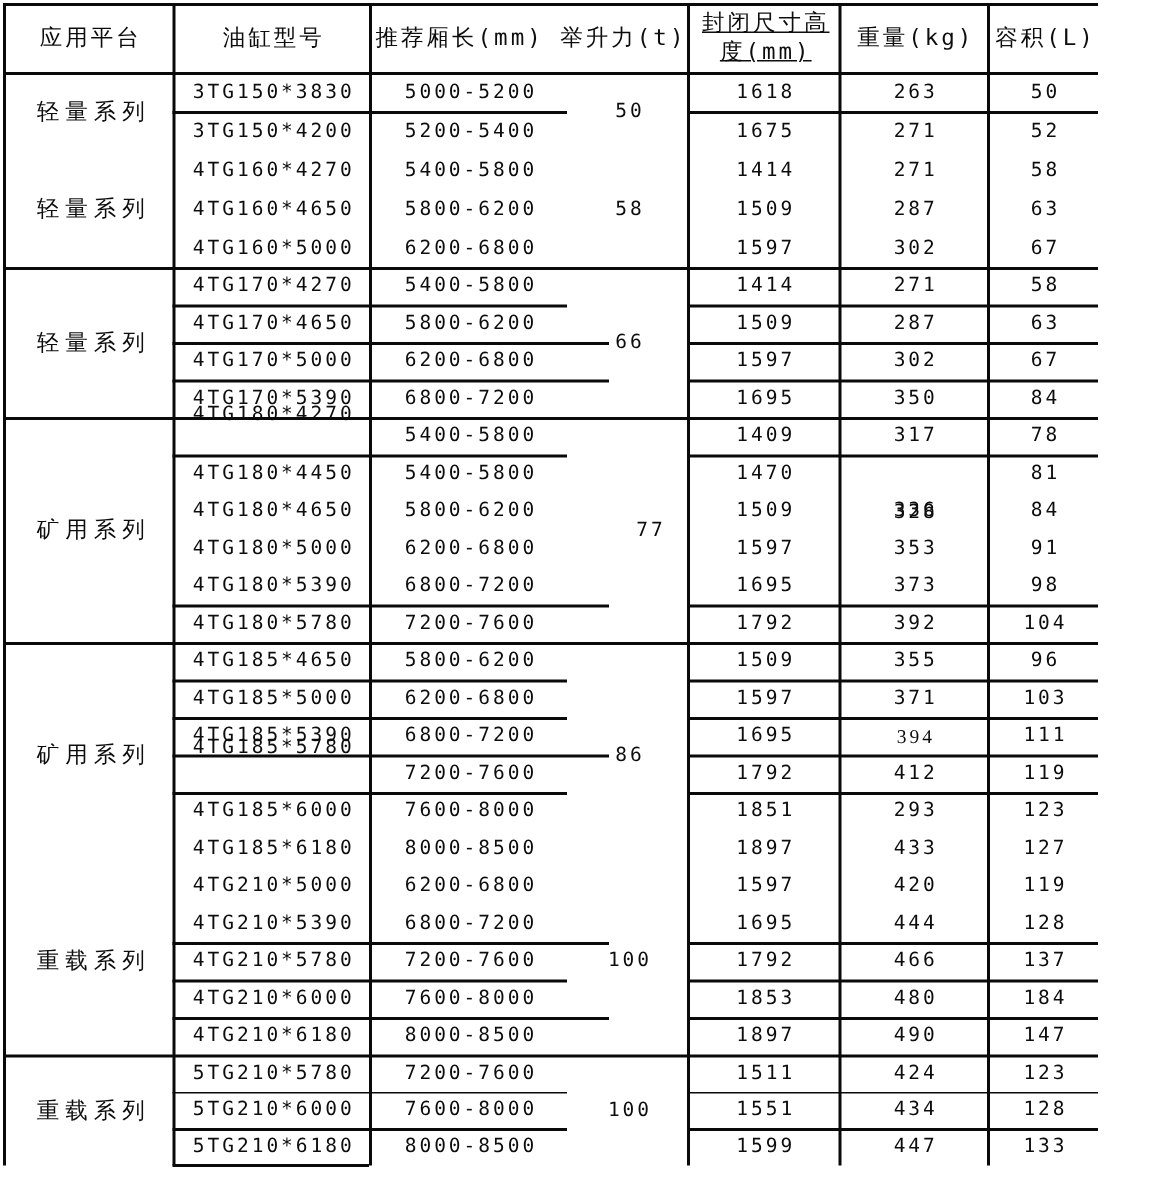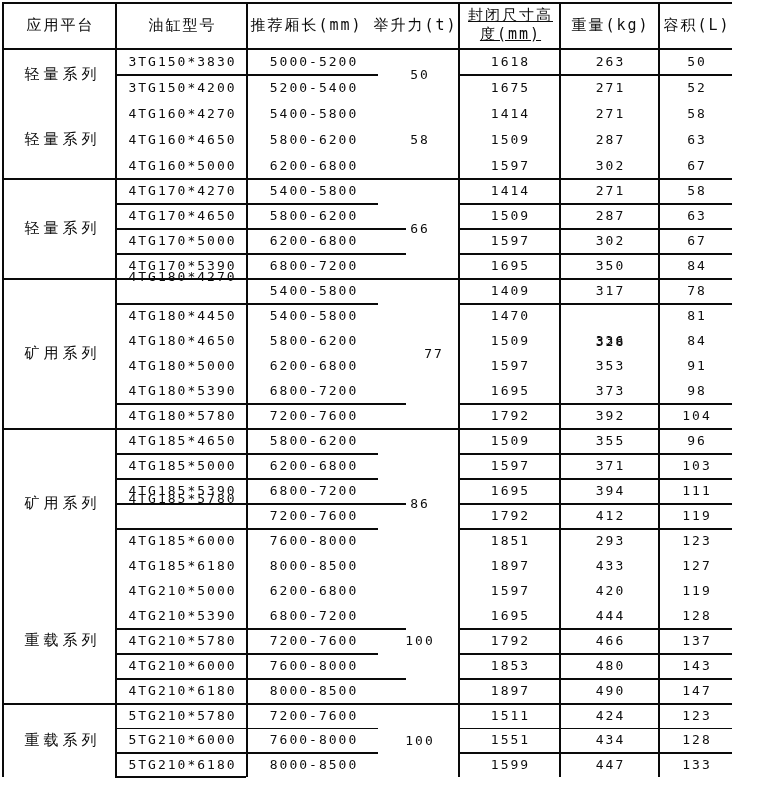--- a/index.html
+++ b/index.html
@@ -134,21 +134,21 @@
       <div class="cell num" style="left: 559px; top: 428px; width: 99px; height: 25px;">355</div>
       <div class="cell num" style="left: 658px; top: 428px; width: 74px; height: 25px;">96</div>
       <div class="cell num" style="left: 115px; top: 453px; width: 131px; height: 25px;">4TG185*5000</div>
       <div class="cell num" style="left: 246px; top: 453px; width: 132px; height: 25px;">6200-6800</div>
       <div class="cell num" style="left: 458px; top: 453px; width: 101px; height: 25px;">1597</div>
       <div class="cell num" style="left: 559px; top: 453px; width: 99px; height: 25px;">371</div>
       <div class="cell num" style="left: 658px; top: 453px; width: 74px; height: 25px;">103</div>
       <div class="cell num" style="left: 115px; top: 478px; width: 131px; height: 25px;">4TG185*5390</div>
       <div class="cell num" style="left: 246px; top: 478px; width: 132px; height: 25px;">6800-7200</div>
       <div class="cell num" style="left: 458px; top: 478px; width: 101px; height: 25px;">1695</div>
-      <div class="cell num" style="left: 559px; top: 478px; width: 99px; height: 25px;">394</div>
+      <div class="cell num" style="left: 559px; top: 478px; width: 99px; height: 25px; font-family: Liberation Serif, serif;">394</div>
       <div class="cell num" style="left: 658px; top: 478px; width: 74px; height: 25px;">111</div>
       <div class="cell num" style="left: 115px; top: 486px; width: 131px; height: 25px;">4TG185*5780</div>
       <div class="cell num" style="left: 246px; top: 503px; width: 132px; height: 25px;">7200-7600</div>
       <div class="cell num" style="left: 458px; top: 503px; width: 101px; height: 25px;">1792</div>
       <div class="cell num" style="left: 559px; top: 503px; width: 99px; height: 25px;">412</div>
       <div class="cell num" style="left: 658px; top: 503px; width: 74px; height: 25px;">119</div>
       <div class="cell num" style="left: 115px; top: 528px; width: 131px; height: 25px;">4TG185*6000</div>
       <div class="cell num" style="left: 246px; top: 528px; width: 132px; height: 25px;">7600-8000</div>
       <div class="cell num" style="left: 458px; top: 528px; width: 101px; height: 25px;">1851</div>
       <div class="cell num" style="left: 559px; top: 528px; width: 99px; height: 25px;">293</div>
@@ -172,21 +172,21 @@
       <div class="cell num" style="left: 658px; top: 603px; width: 74px; height: 25px;">128</div>
       <div class="cell num" style="left: 115px; top: 628px; width: 131px; height: 25px;">4TG210*5780</div>
       <div class="cell num" style="left: 246px; top: 628px; width: 132px; height: 25px;">7200-7600</div>
       <div class="cell num" style="left: 458px; top: 628px; width: 101px; height: 25px;">1792</div>
       <div class="cell num" style="left: 559px; top: 628px; width: 99px; height: 25px;">466</div>
       <div class="cell num" style="left: 658px; top: 628px; width: 74px; height: 25px;">137</div>
       <div class="cell num" style="left: 115px; top: 653px; width: 131px; height: 25px;">4TG210*6000</div>
       <div class="cell num" style="left: 246px; top: 653px; width: 132px; height: 25px;">7600-8000</div>
       <div class="cell num" style="left: 458px; top: 653px; width: 101px; height: 25px;">1853</div>
       <div class="cell num" style="left: 559px; top: 653px; width: 99px; height: 25px;">480</div>
-      <div class="cell num" style="left: 658px; top: 653px; width: 74px; height: 25px;">143</div>
+      <div class="cell num" style="left: 658px; top: 653px; width: 74px; height: 25px;">184</div>
       <div class="cell num" style="left: 115px; top: 678px; width: 131px; height: 25px;">4TG210*6180</div>
       <div class="cell num" style="left: 246px; top: 678px; width: 132px; height: 25px;">8000-8500</div>
       <div class="cell num" style="left: 458px; top: 678px; width: 101px; height: 25px;">1897</div>
       <div class="cell num" style="left: 559px; top: 678px; width: 99px; height: 25px;">490</div>
       <div class="cell num" style="left: 658px; top: 678px; width: 74px; height: 25px;">147</div>
       <div class="cell cjk" style="left: 2px; top: 703px; width: 113px; height: 74px;">重载系列</div>
       <div class="cell num" style="left: 378px; top: 703px; width: 80px; height: 74px;">100</div>
       <div class="cell num" style="left: 115px; top: 703px; width: 131px; height: 24.6667px;">5TG210*5780</div>
       <div class="cell num" style="left: 246px; top: 703px; width: 132px; height: 24.6667px;">7200-7600</div>
       <div class="cell num" style="left: 458px; top: 703px; width: 101px; height: 24.6667px;">1511</div>

